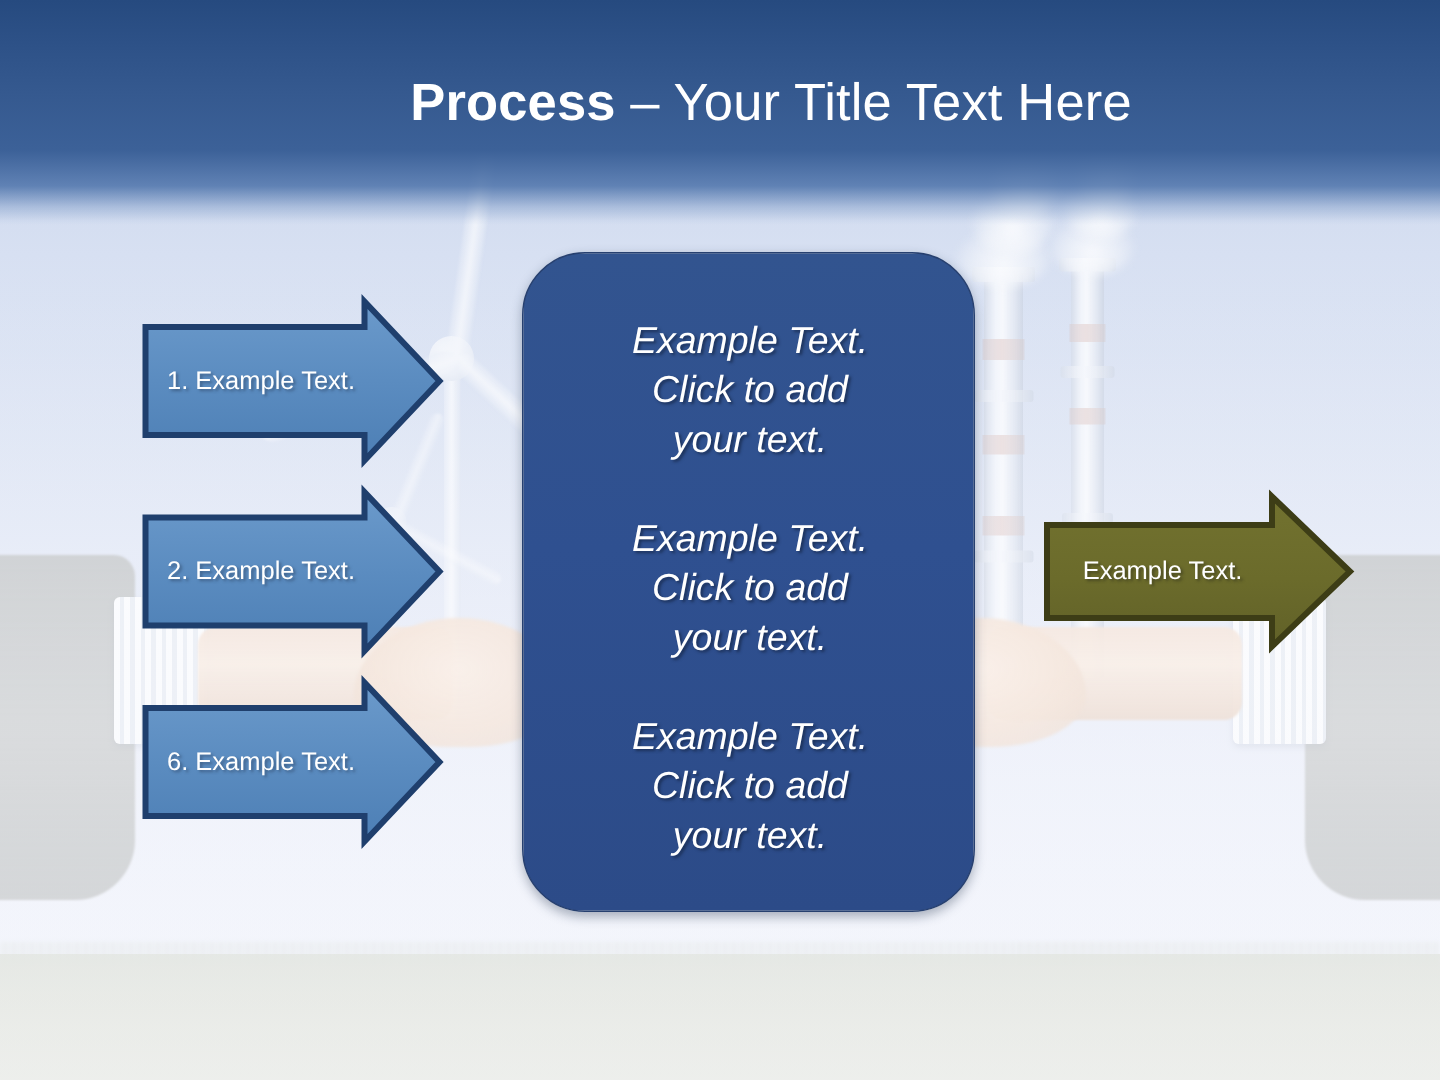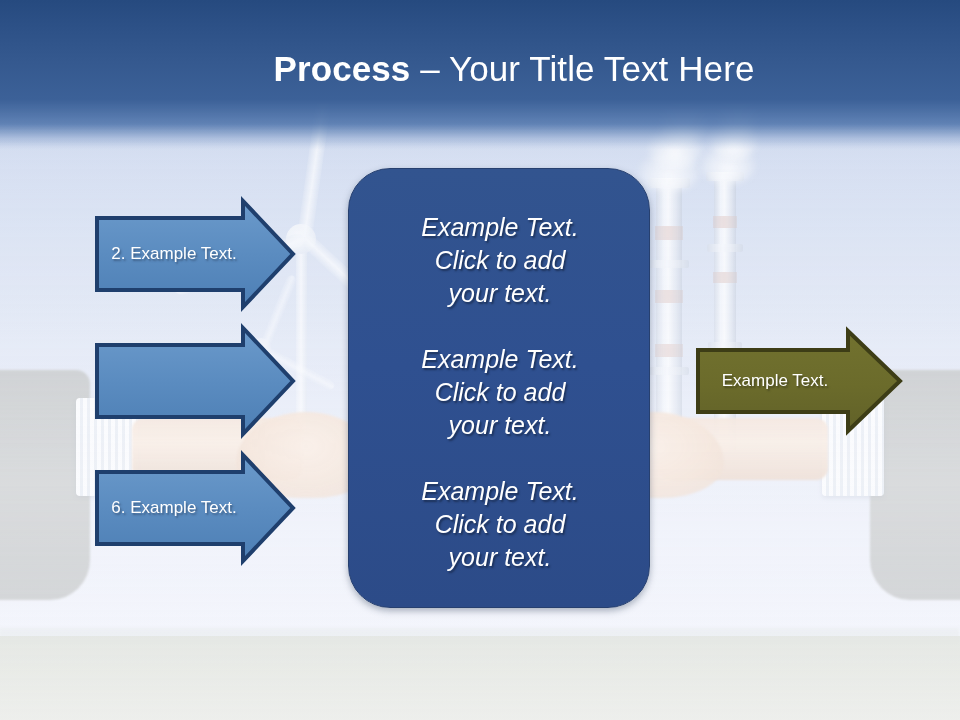--- a/index.html
+++ b/index.html
@@ -347,34 +347,35 @@
     <svg width="202" height="112" viewBox="0 0 202 112">
       <defs>
         <linearGradient id="blueGrad1" x1="0" y1="0" x2="0" y2="1">
           <stop offset="0%" stop-color="#6b9acb"></stop>
           <stop offset="50%" stop-color="#5b8cc0"></stop>
           <stop offset="100%" stop-color="#4d7fb5"></stop>
         </linearGradient>
       </defs>
       <polygon points="3,20 149,20 149,3 199,56 149,109 149,92 3,92" fill="url(#blueGrad1)" stroke="#1f3f6d" stroke-width="4" stroke-linejoin="miter"></polygon>
     </svg>
-    <div class="arrow-label">2. Example Text.</div>
+    <div class="arrow-label">1. Example Text.</div>
   </div>
 
   <div class="arrow-blue" id="arrow2">
     <svg width="202" height="112" viewBox="0 0 202 112">
       <defs>
         <linearGradient id="blueGrad2" x1="0" y1="0" x2="0" y2="1">
           <stop offset="0%" stop-color="#6b9acb"></stop>
           <stop offset="50%" stop-color="#5b8cc0"></stop>
           <stop offset="100%" stop-color="#4d7fb5"></stop>
         </linearGradient>
       </defs>
       <polygon points="3,20 149,20 149,3 199,56 149,109 149,92 3,92" fill="url(#blueGrad2)" stroke="#1f3f6d" stroke-width="4" stroke-linejoin="miter"></polygon>
     </svg>
+    <div class="arrow-label">2. Example Text.</div>
   </div>
 
   <div class="arrow-blue" id="arrow3">
     <svg width="202" height="112" viewBox="0 0 202 112">
       <defs>
         <linearGradient id="blueGrad3" x1="0" y1="0" x2="0" y2="1">
           <stop offset="0%" stop-color="#6b9acb"></stop>
           <stop offset="50%" stop-color="#5b8cc0"></stop>
           <stop offset="100%" stop-color="#4d7fb5"></stop>
         </linearGradient>

